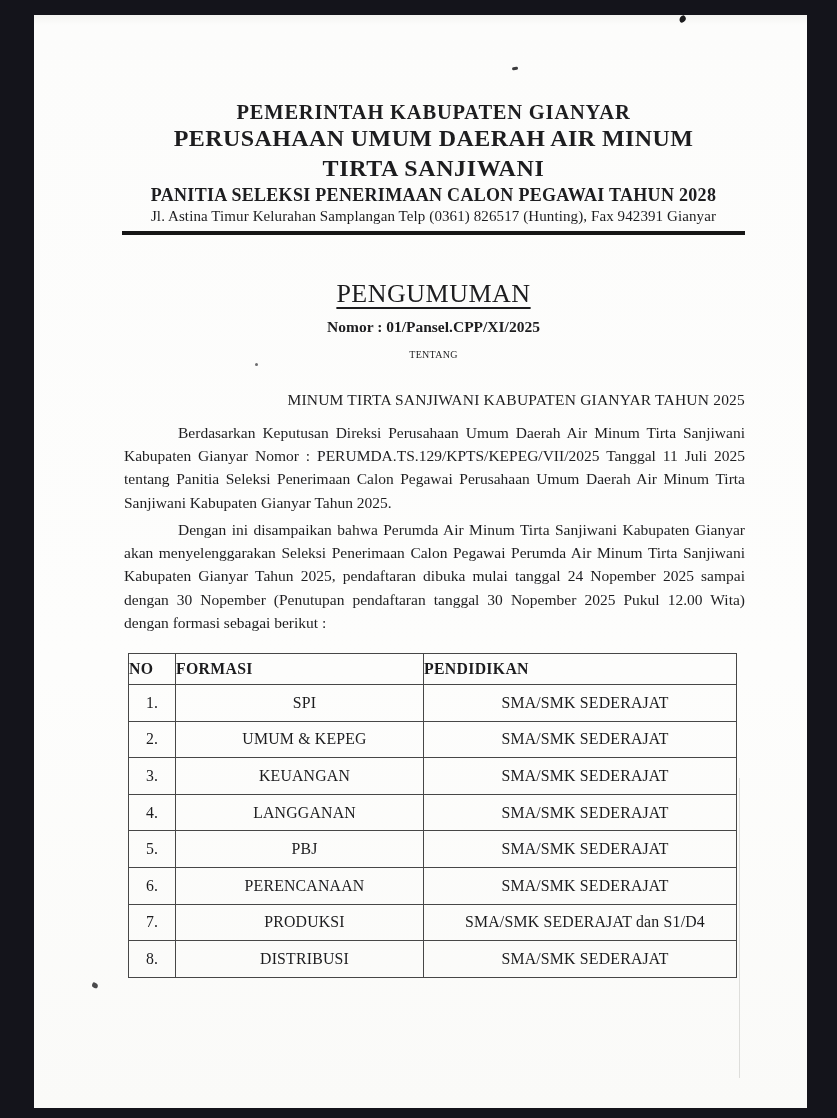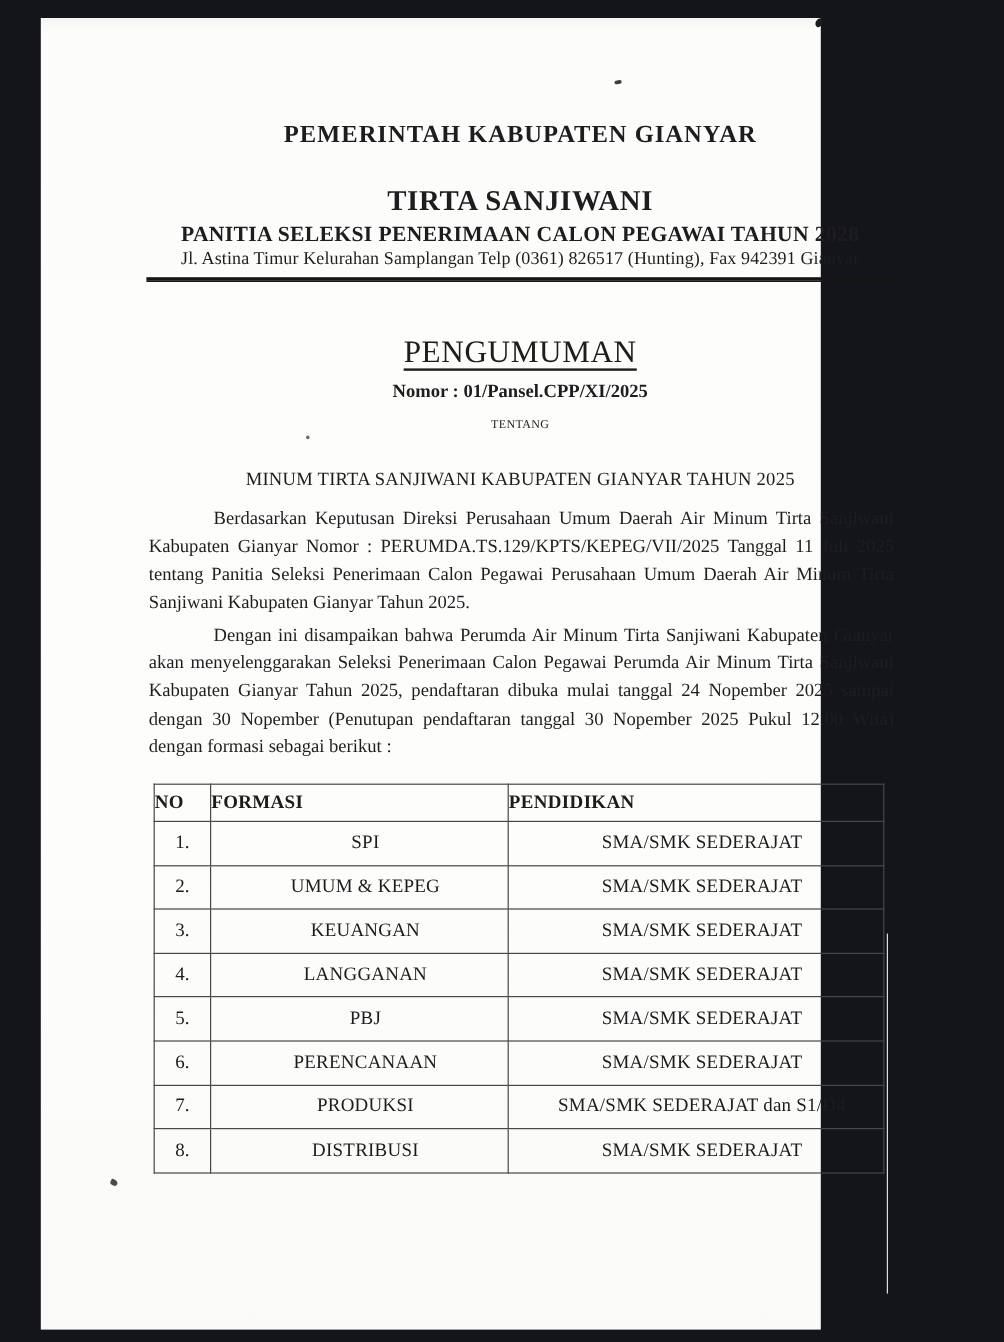--- a/index.html
+++ b/index.html
@@ -5,21 +5,21 @@
   * { margin:0; padding:0; box-sizing:border-box; }
   html,body { width:837px; height:1118px; }
   body {
     position:relative;
     background:#14141b;
     overflow:hidden;
     font-family:"Liberation Serif","DejaVu Serif",serif;
   }
   .page {
     position:absolute; left:34px; top:15px;
-    width:650px; height:1093px;
+    width:773px; height:1093px;
     background:linear-gradient(180deg,#f4f4f2 0px,#fcfcfb 10px,#fdfdfc 60%,#fafaf8 100%);
     color:#1d1d1f;
   }
   .hdr-line, .c-line { position:absolute; left:88px; width:623px; text-align:center; white-space:nowrap; }
   .h1 { top:86px;  font-size:20.5px; font-weight:bold; letter-spacing:0.8px; }
   .h2 { top:110px; font-size:24px;   font-weight:bold; letter-spacing:0.4px; }
   .h3 { top:140px; font-size:24px;   font-weight:bold; letter-spacing:0.6px; }
   .h4 { top:170px; font-size:18px;   font-weight:bold; letter-spacing:0.3px; }
   .addr { top:193px; font-size:15px; letter-spacing:0.1px; }
   .rule {
@@ -28,21 +28,21 @@
     border-top:3px solid #161616;
     border-bottom:1.6px solid #161616;
   }
   .doc-title {
     top:264px; font-size:26px; letter-spacing:0.5px;
     text-decoration:underline; text-decoration-thickness:2px; text-underline-offset:5px;
   }
   .doc-number { top:303px; font-size:15.5px; font-weight:bold; }
   .doc-about  { top:334px; font-size:10px; letter-spacing:0.3px; }
   .doc-subject1 { top:355px; font-size:15.5px; letter-spacing:0.2px; }
-  .doc-subject2 { top:376px; font-size:15.5px; letter-spacing:0.2px; }
+  .doc-subject2 { top:376px; font-size:15.5px; letter-spacing:0.2px;text-align:right; }
   .para {
     position:absolute; left:90px; width:621px;
     font-size:15.5px; line-height:23.2px;
     text-align:justify; text-indent:54px; color:#1e1e20;
   }
   .p1 { top:406px; }
   .p2 { top:503px; }
   .tbl-wrap { position:absolute; left:94px; top:638px; width:608px; }
   table { width:608px; border-collapse:collapse; table-layout:fixed; }
   col.c-no { width:47px; } col.c-formasi { width:248px; } col.c-pendidikan { width:313px; }
@@ -58,20 +58,21 @@
   .speck-c { left:92px; top:983px; width:6px; height:5px; background:#4a4a4c; border-radius:30% 70% 50% 50%; transform:rotate(25deg); }
   .speck-d { left:255px; top:363px; width:3px; height:3px; background:#6c6c6e; border-radius:50%; }
   .crease  { left:739px; top:778px; width:1.2px; height:300px; background:#dededb; }
 </style>
 </head>
 <body>
 
 <div class="page">
 
   <div class="hdr-line h1">PEMERINTAH KABUPATEN GIANYAR</div>
+  <div class="hdr-line h2">PERUSAHAAN UMUM DAERAH AIR MINUM</div>
   <div class="hdr-line h3">TIRTA SANJIWANI</div>
   <div class="hdr-line h4">PANITIA SELEKSI PENERIMAAN CALON PEGAWAI TAHUN 2028</div>
   <div class="hdr-line addr">Jl. Astina Timur Kelurahan Samplangan Telp (0361) 826517 (Hunting), Fax 942391 Gianyar</div>
   <div class="rule"></div>
 
   <div class="c-line doc-title">PENGUMUMAN</div>
   <div class="c-line doc-number">Nomor : 01/Pansel.CPP/XI/2025</div>
   <div class="c-line doc-about">TENTANG</div>
   <div class="c-line doc-subject2">MINUM TIRTA SANJIWANI KABUPATEN GIANYAR TAHUN 2025</div>
 

